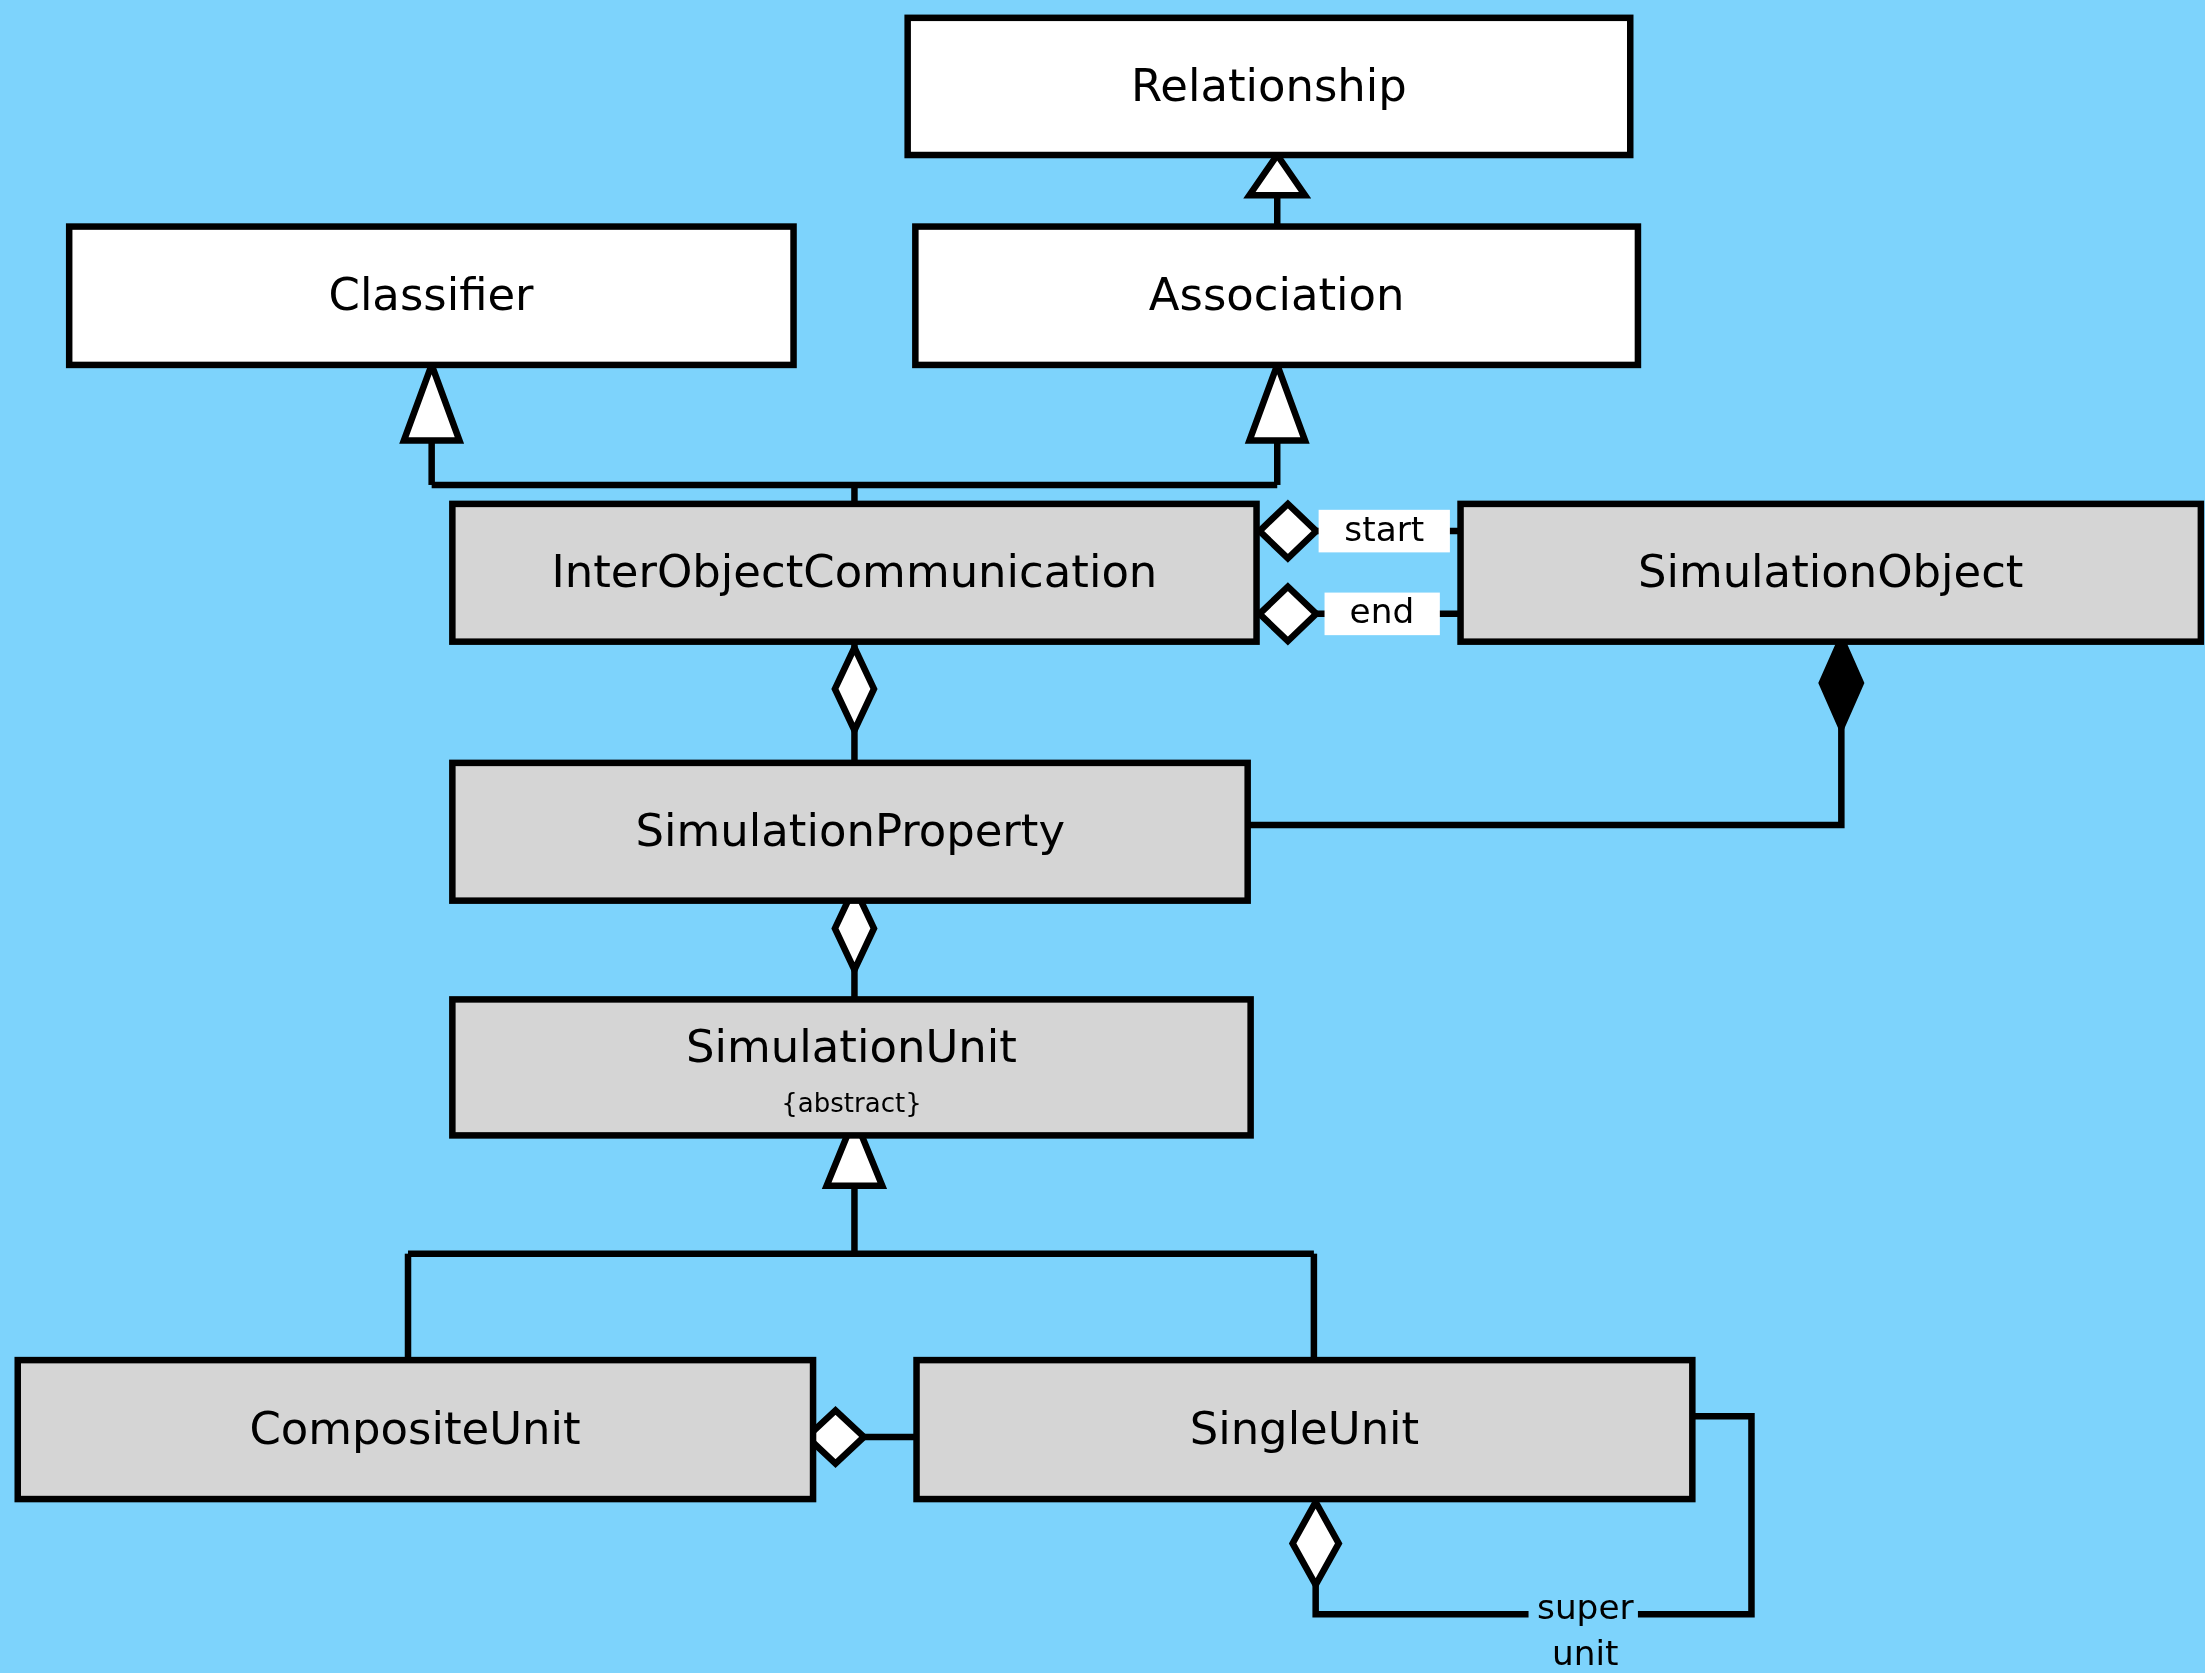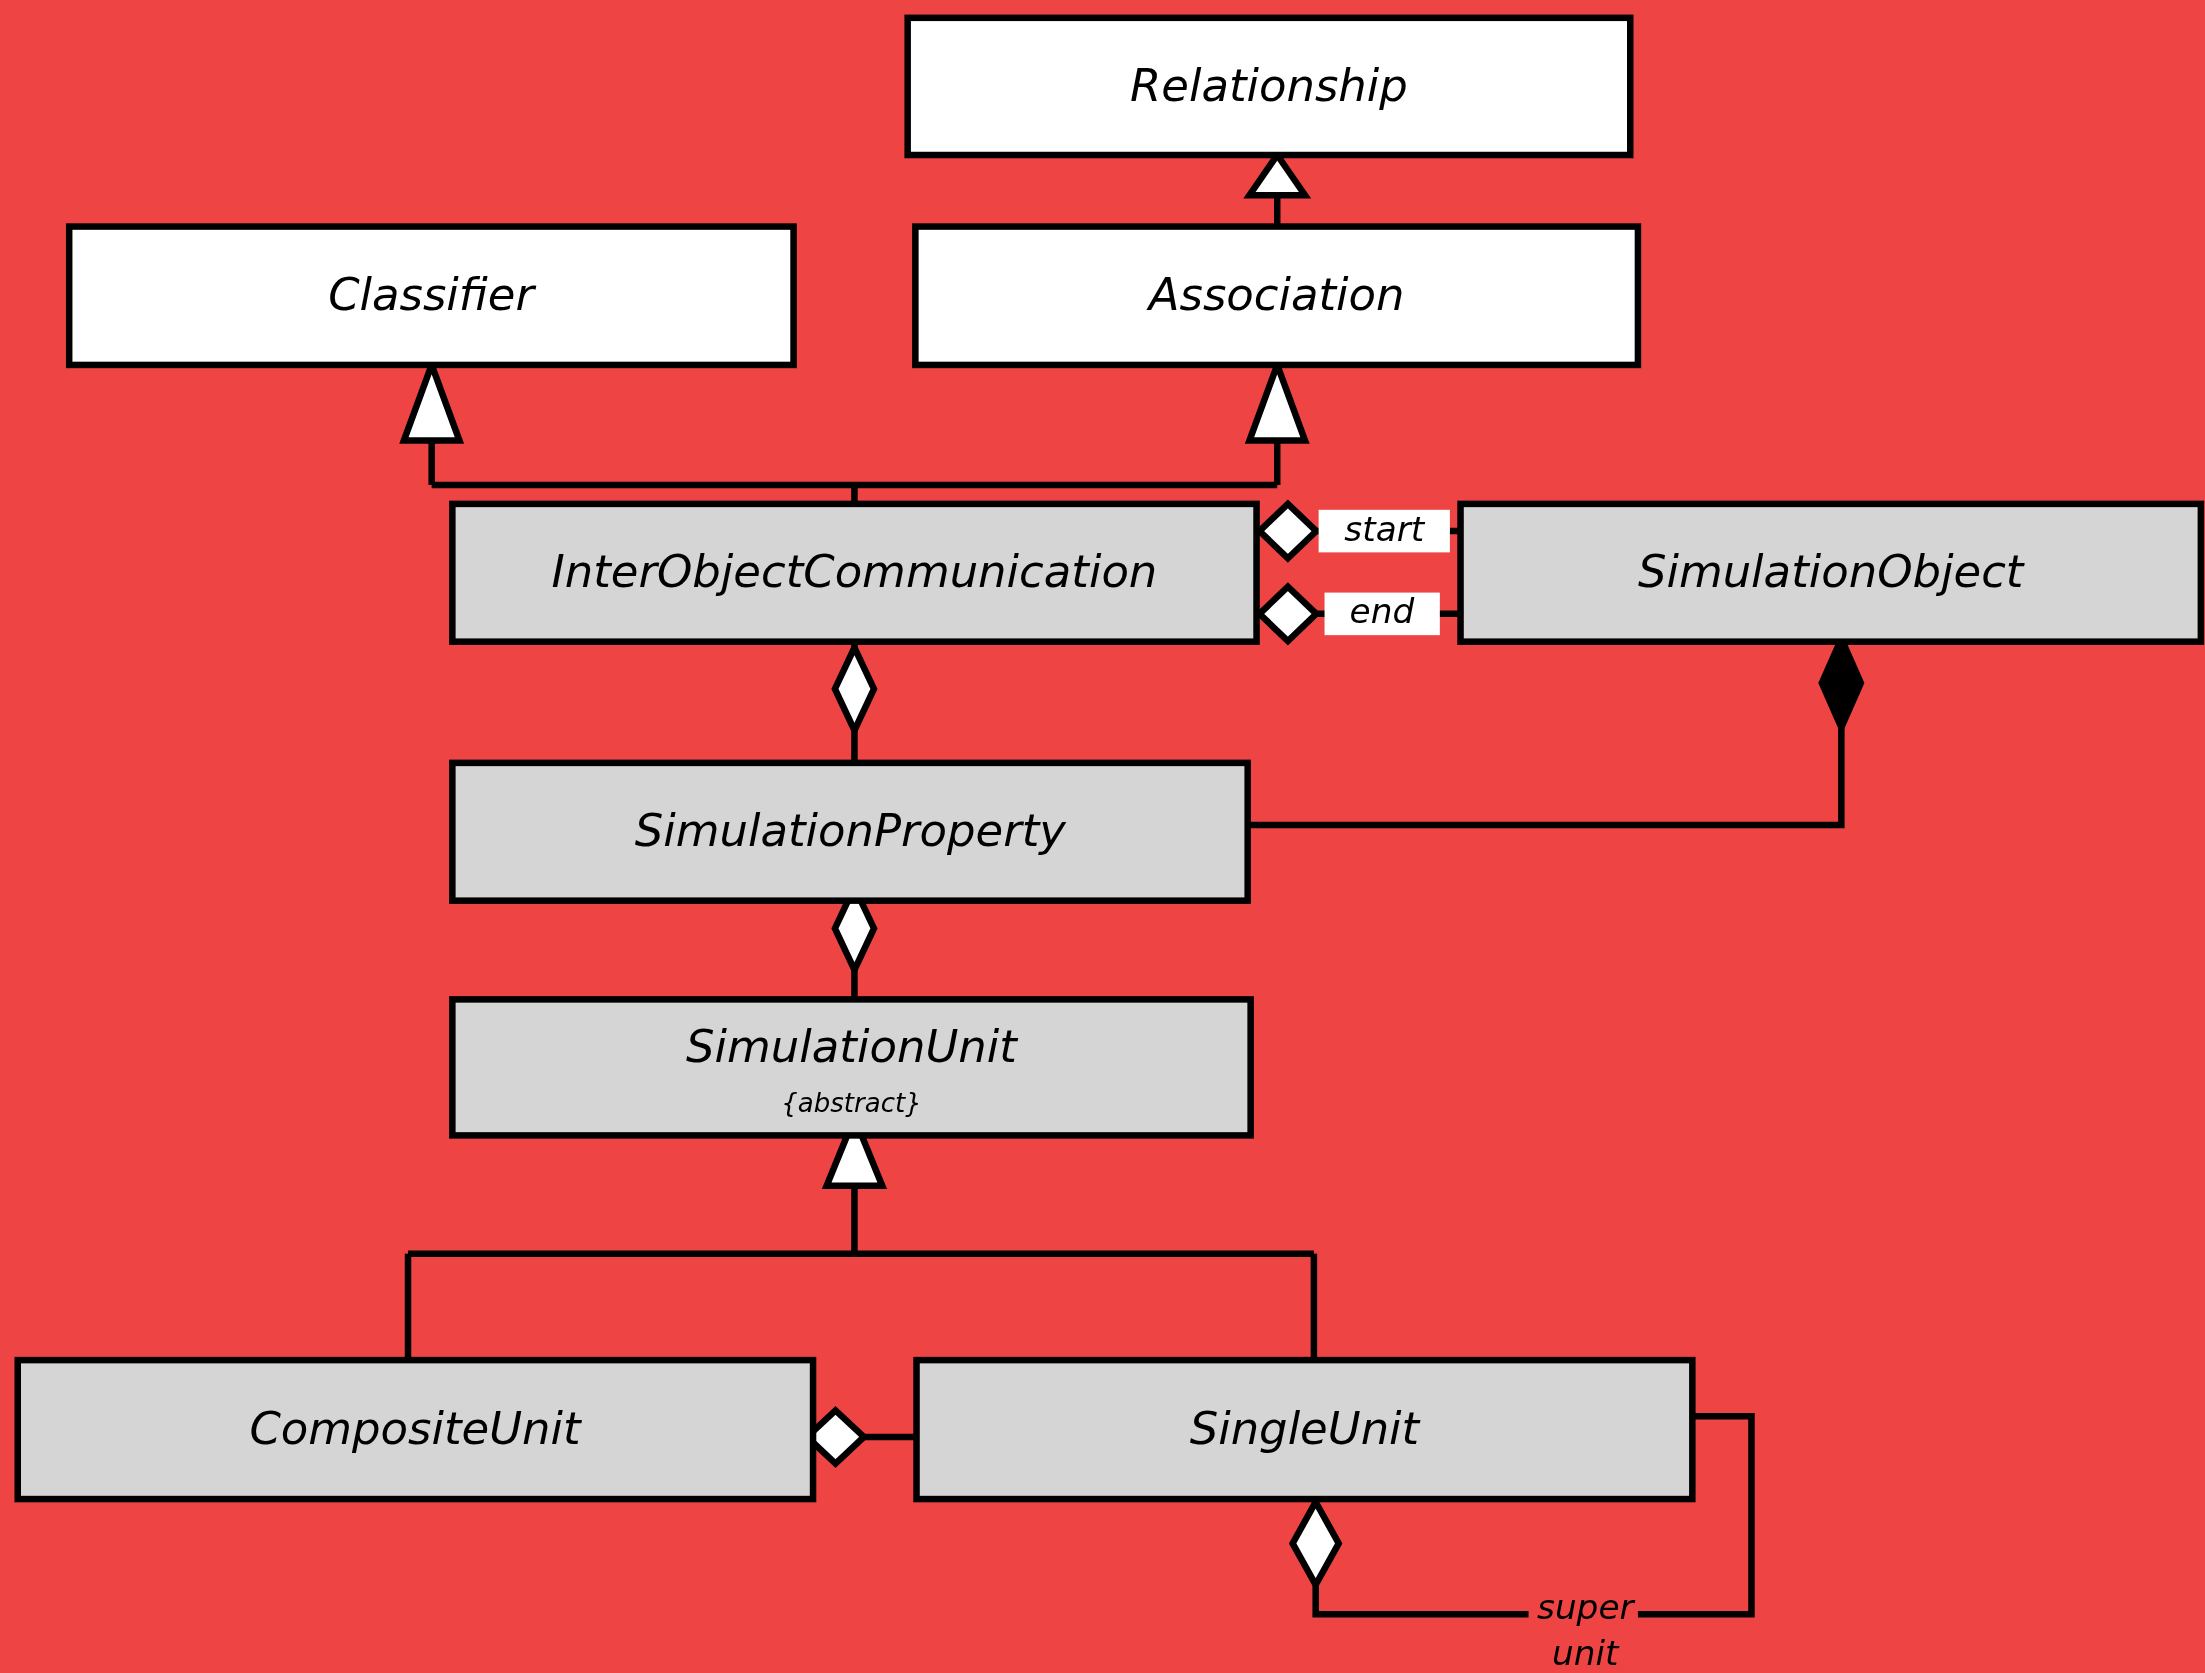--- a/index.html
+++ b/index.html
@@ -10,22 +10,21 @@
   body {
     width: 2205px;
     height: 1673px;
     font-family: "DejaVu Sans", sans-serif;
     overflow: hidden;
   }
   #diagram-root {
     position: relative;
     width: 2205px;
     height: 1673px;
-    background: #ef4444;
-    font-style: italic;
+    background: #7dd3fc;
   }
   svg#uml-canvas {
     position: absolute;
     top: 0;
     left: 0;
     width: 2205px;
     height: 1673px;
     display: block;
   }
   .cls-box {

